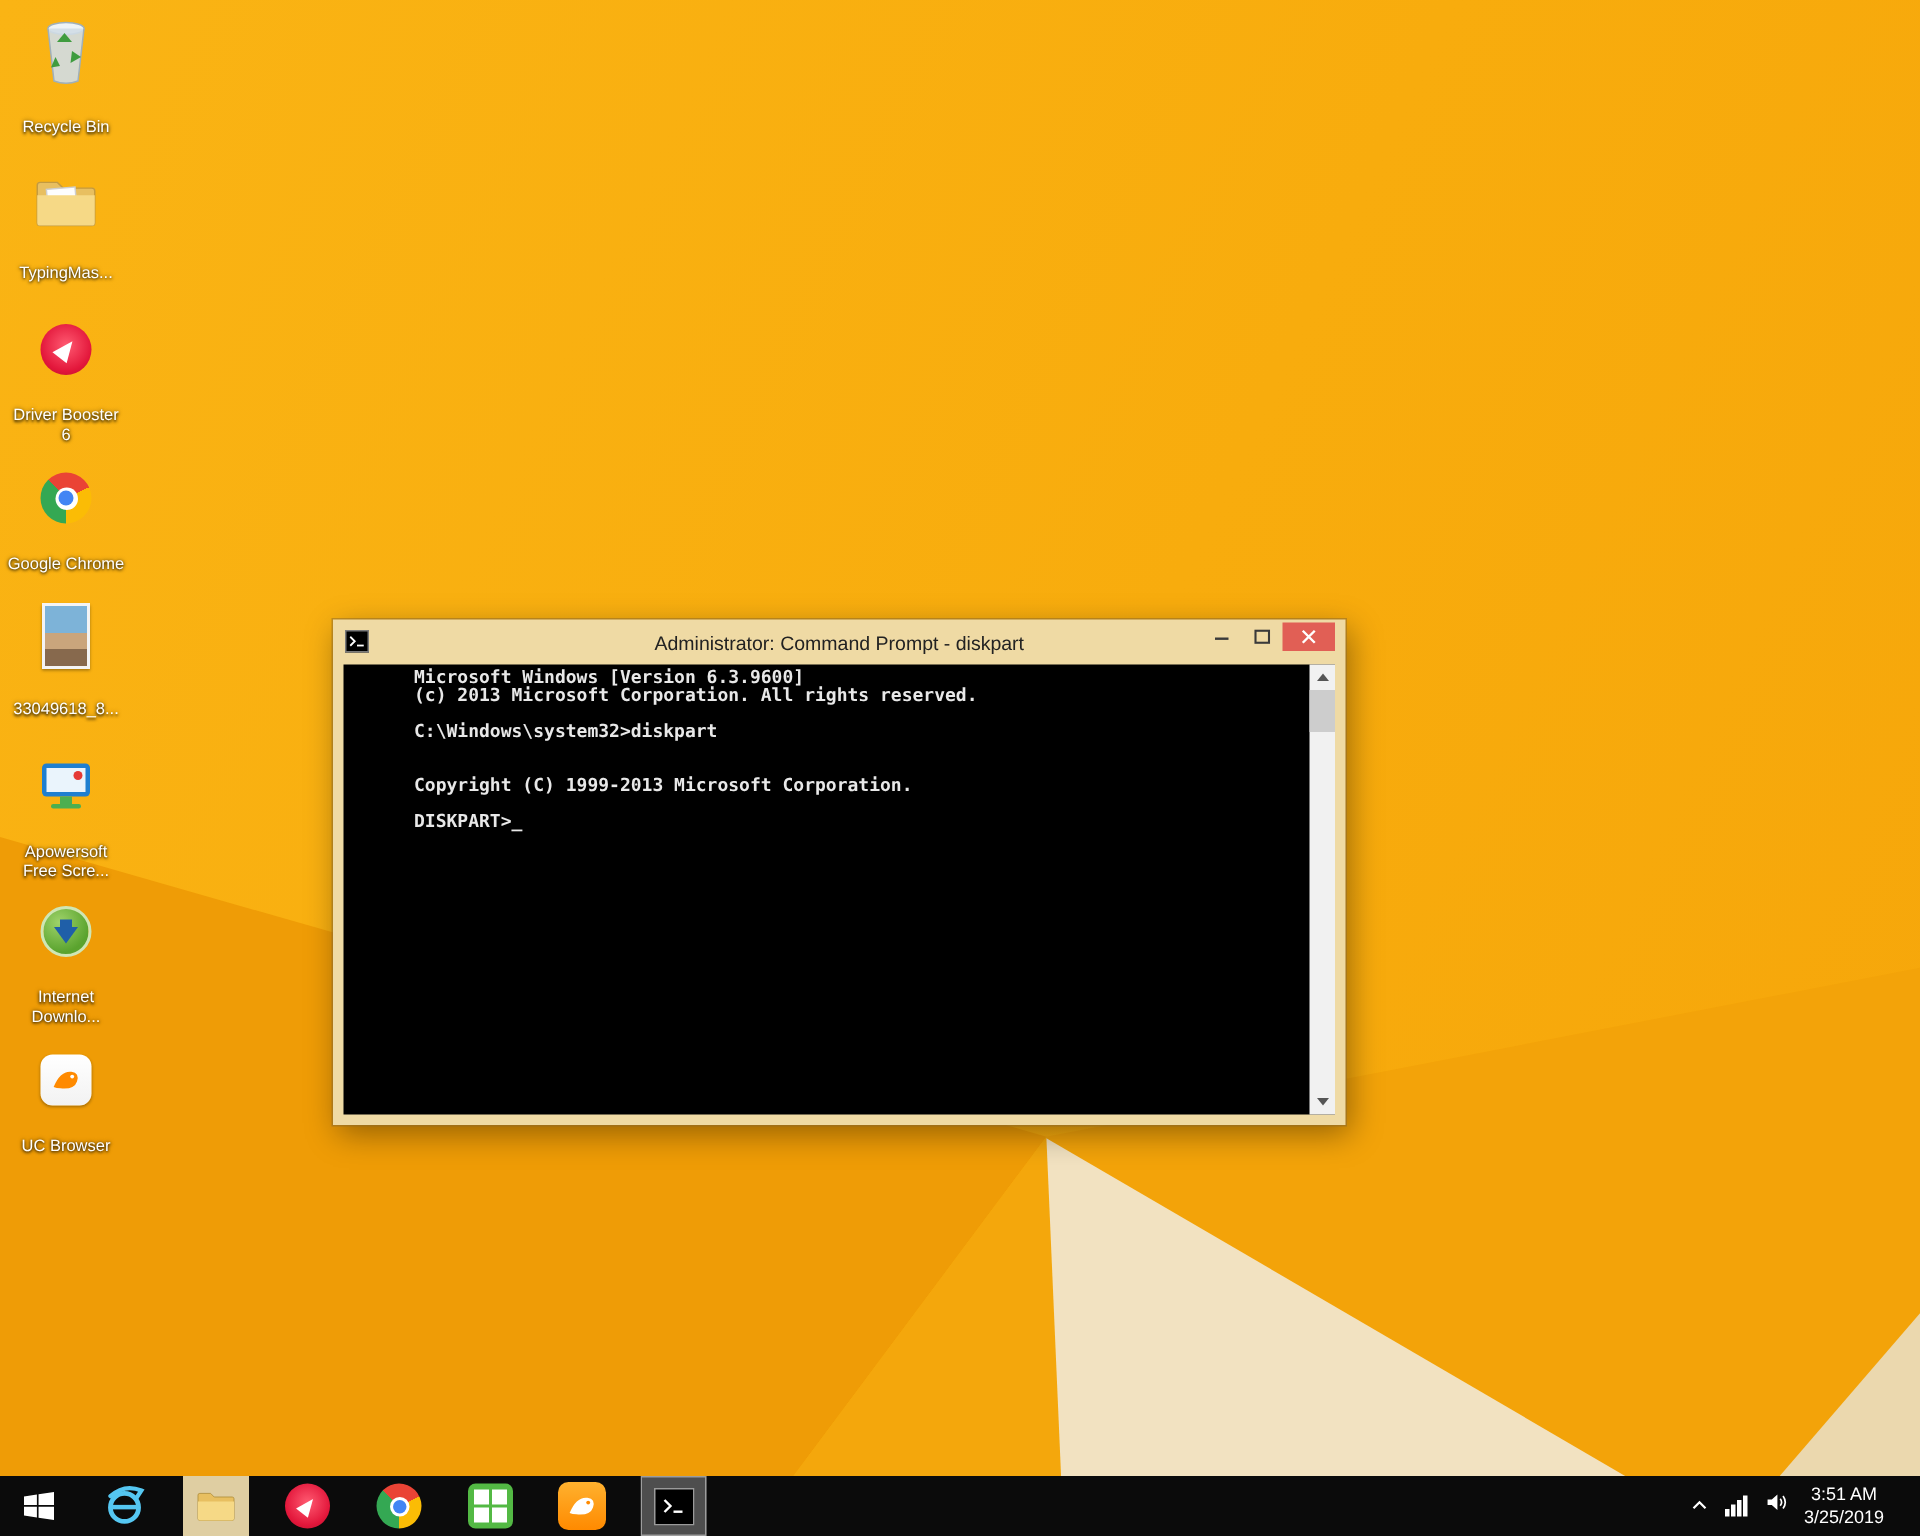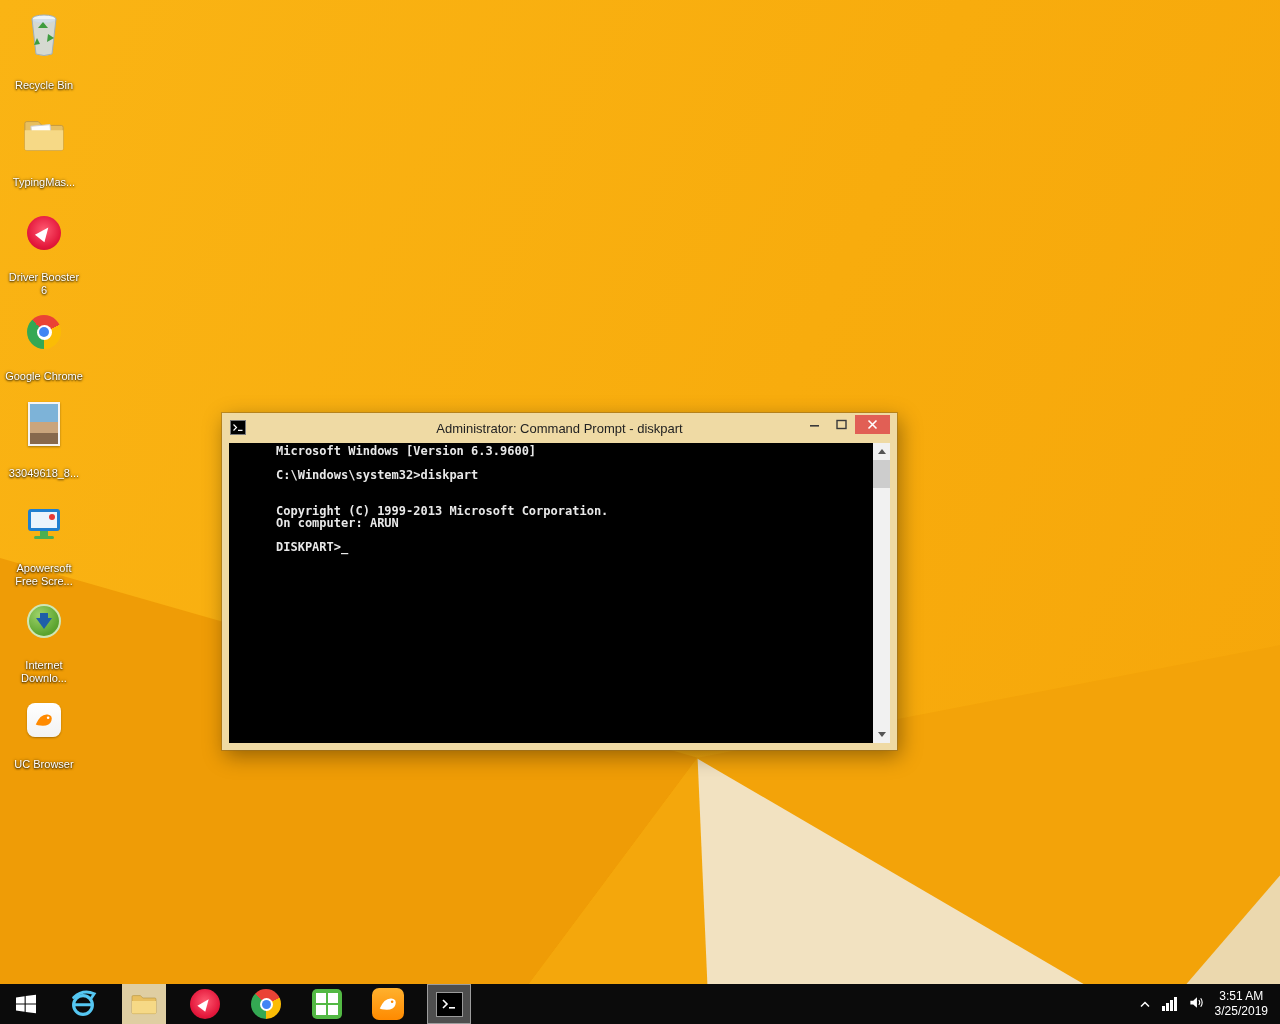--- a/index.html
+++ b/index.html
@@ -73,21 +73,21 @@
   .tb-items { display:flex; gap:17px; margin-left:9px; }
   .tb-tile { width:44px; height:40px; display:flex; align-items:center; justify-content:center; }
   .tb-tile.hl-light { background:rgba(242,223,176,.92); }
   .tb-tile.hl-active { background:rgba(255,255,255,.28); box-shadow:inset 0 0 0 1px rgba(255,255,255,.45); }
   .folder-sm { width:30px; height:24px; }
   .ie-e { position:relative; width:30px; height:30px; }
   .green-tile { width:30px; height:30px; border-radius:5px; background:#53b944; display:grid; grid-template-columns:10px 10px; grid-template-rows:10px 10px; gap:2px; align-content:center; justify-content:center; }
   .green-tile span { background:#fff; }
   .uc-tile-sm { width:32px; height:32px; border-radius:7px; background:linear-gradient(#ffb12e,#ff8a00); display:flex; align-items:center; justify-content:center; }
   .cmd-ico { width:27px; height:25px; background:#000; border:1px solid #9a9a9a; display:flex; align-items:center; justify-content:center; }
-  .tray { position:absolute; right:0; top:0; height:40px; display:flex; align-items:center; gap:11px; padding-right:12px; }
+  .tray { position:absolute; right:0; top:0; height:40px; display:flex; align-items:center; gap:11px; padding-right:24px; }
   .tray-clock { color:#fff; font-size:12px; line-height:15px; text-align:center; }
   .sig { display:flex; align-items:flex-end; gap:1.5px; height:14px; }
   .sig span { width:2.5px; background:#fff; display:block; }
 </style>
 </head>
 <body>
 
 <div id="screen">
 
   <div class="wp wp-base"></div>
@@ -213,26 +213,26 @@
         <div class="capbtn close">
           <svg width="11" height="11">
               <path d="M1.5 1.5 L9.5 9.5 M9.5 1.5 L1.5 9.5" stroke="#fff" stroke-width="1.6"></path>
             </svg>
         </div>
       </div>
     </div>
     <div class="console">
       <div class="console-text">
         <div class="cline">Microsoft Windows [Version 6.3.9600]</div>
+        <div class="cline">(c) 2013 Microsoft Corporation. All rights reserved.</div>
         <div class="cline"></div>
         <div class="cline">C:\Windows\system32&gt;diskpart</div>
         <div class="cline"></div>
         <div class="cline"></div>
         <div class="cline">Copyright (C) 1999-2013 Microsoft Corporation.</div>
-        <div class="cline">On computer: ARUN</div>
         <div class="cline"></div>
         <div class="cline"><span>DISKPART&gt;</span><span class="cursor">_</span></div>
       </div>
       <div class="scrollbar">
         <div class="sb-btn sb-up">
             <div class="tri-up"></div>
           </div>
         <div class="sb-thumb"></div>
         <div class="sb-btn sb-down">
             <div class="tri-down"></div>

